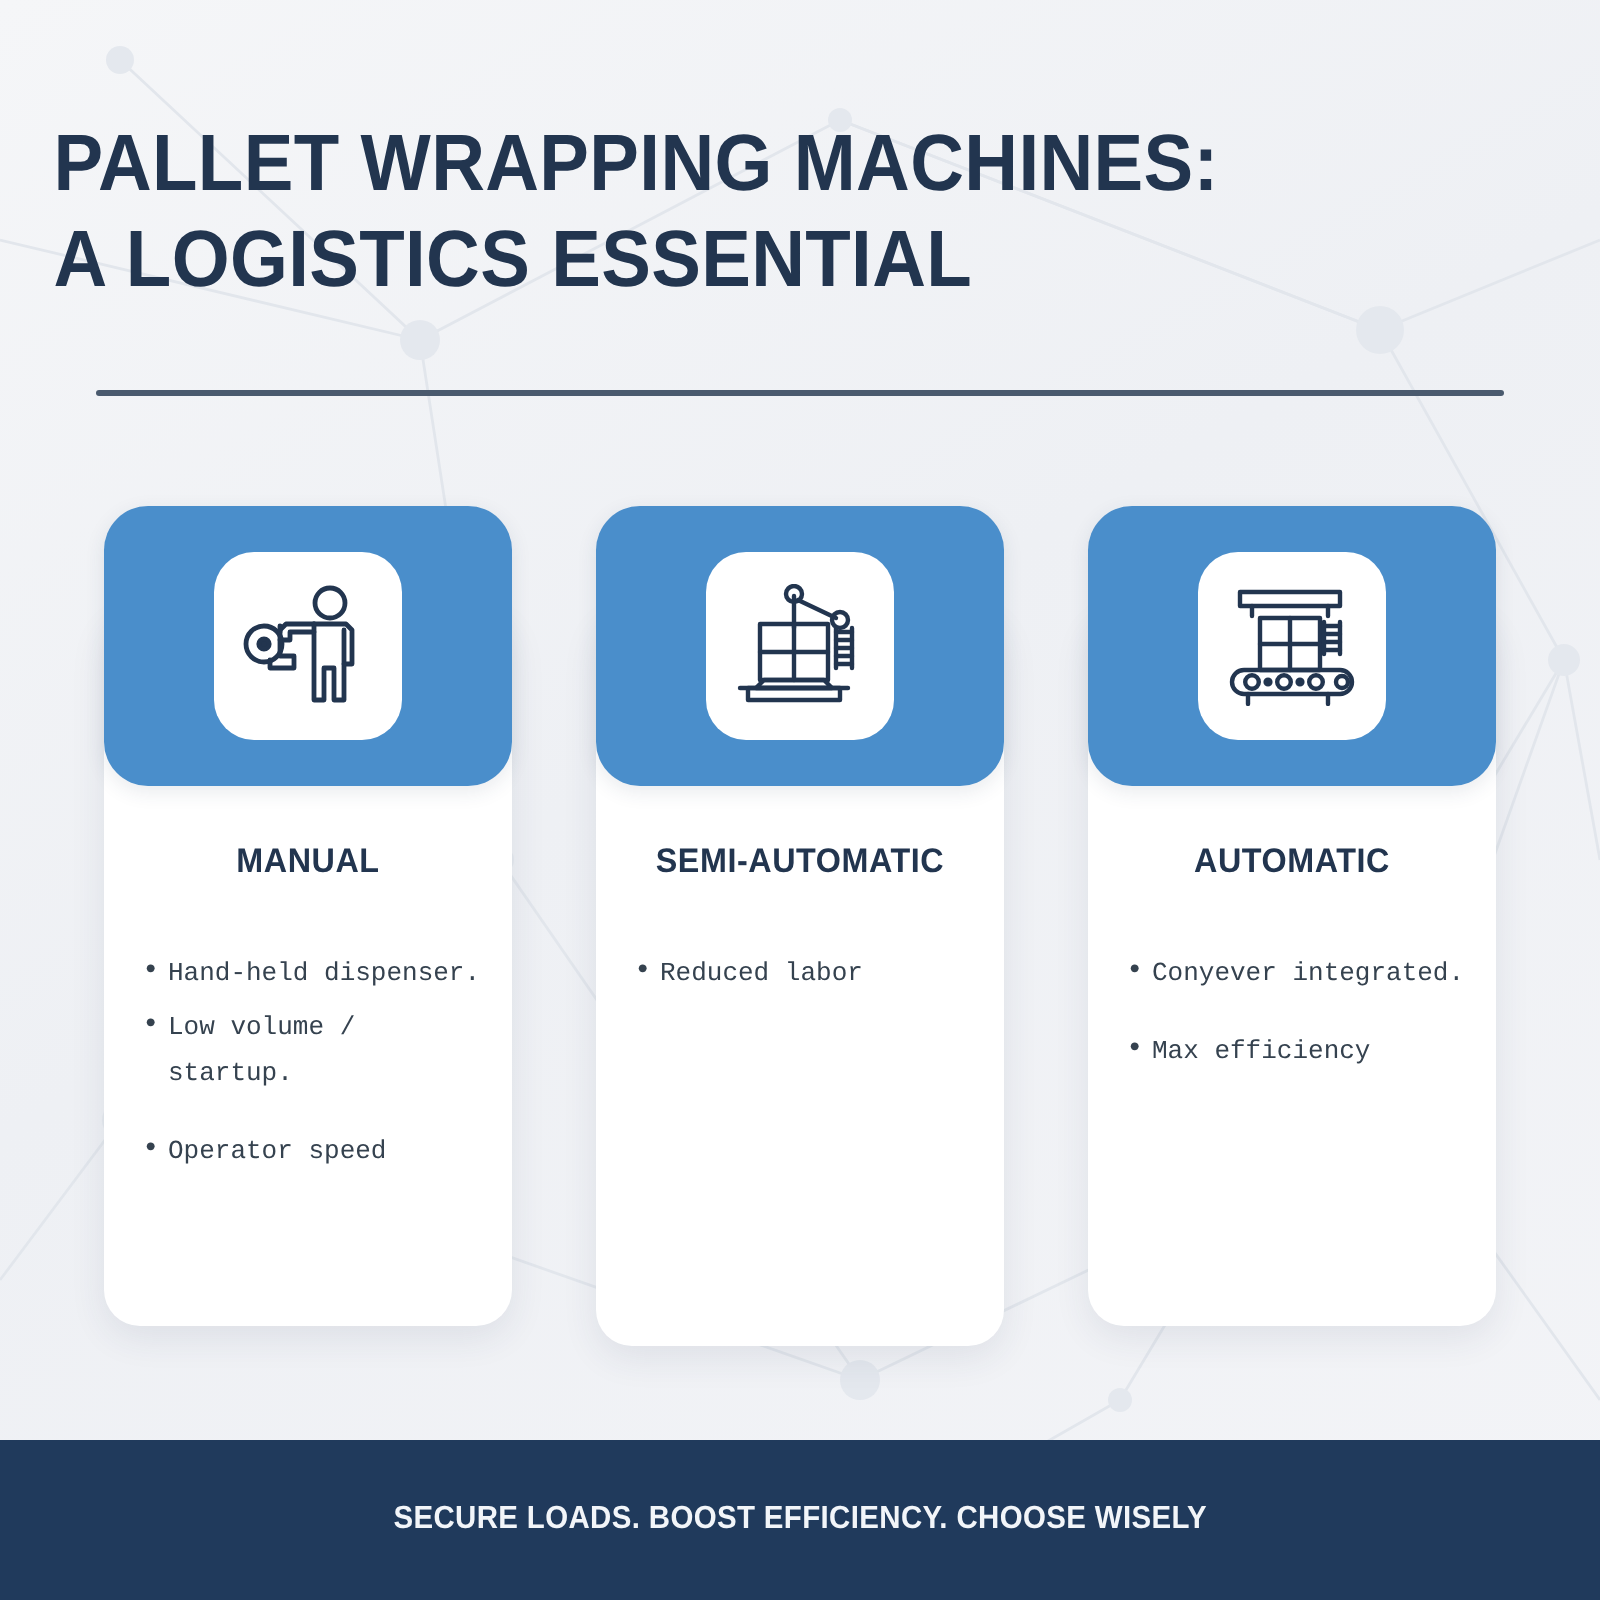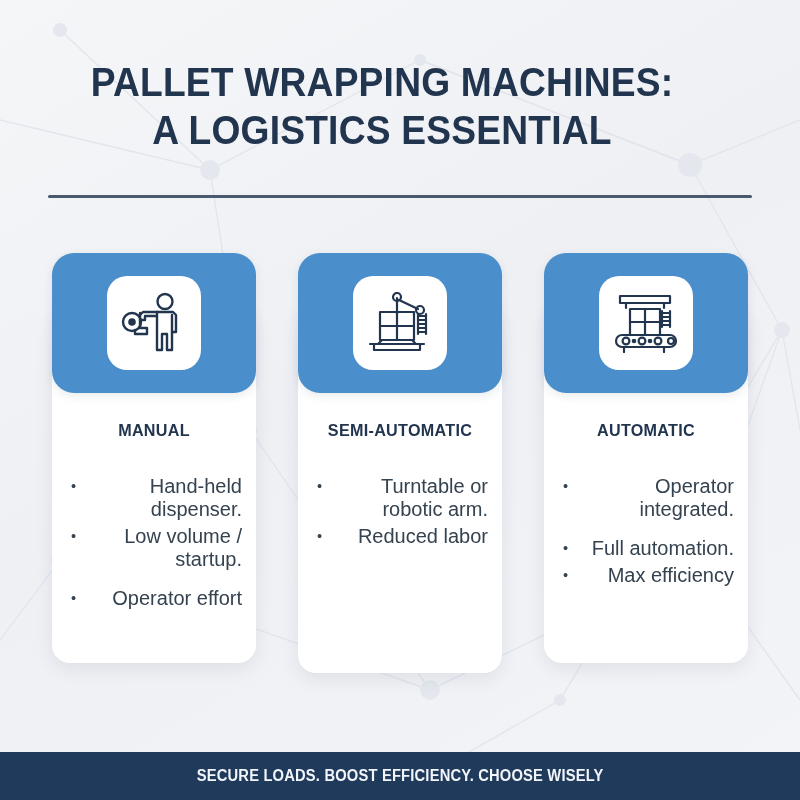--- a/index.html
+++ b/index.html
@@ -30,21 +30,21 @@
     height: 800px;
     pointer-events: none;
   }
 
   
   .title-block {
     position: absolute;
     left: 0;
     top: 58px;
     width: 764px;
-    text-align: center;
+    text-align: left;
   }
   .title-line {
     display: block;
     font-family: "Liberation Sans", sans-serif;
     font-weight: bold;
     font-size: 40px;
     line-height: 48px;
     letter-spacing: 0.2px;
     color: #22354f;
     transform: scaleX(0.93);
@@ -142,25 +142,24 @@
     top: 222px;
     width: 172px;
     margin: 0;
     padding: 0;
     list-style: none;
   }
   .bullet {
     position: relative;
     padding-left: 14px;
     margin-bottom: 4px;
-    font-family: Liberation Sans, sans-serif;
-    font-size: 20px;
+    font-family: Liberation Mono, monospace;
+    font-size: 13px;
     line-height: 23px;
     color: #35424f;
-    text-align: right;
   }
   .bullet::before {
     content: "\2022";
     position: absolute;
     left: 1px;
     top: 0;
     color: #35424f;
     font-size: 14.5px;
     line-height: 23px;
   }
@@ -170,21 +169,21 @@
     padding-left: 0;
   }
   .bullet.spacer::before { content: ""; }
 
   
   .footer {
     position: absolute;
     left: 0;
     bottom: 0;
     width: 800px;
-    height: 48px;
+    height: 80px;
     background: #203a5c;
     display: flex;
     align-items: center;
     justify-content: center;
   }
   .footer-text {
     font-family: "Liberation Sans", sans-serif;
     font-weight: bold;
     font-size: 16px;
     letter-spacing: 0.2px;
@@ -255,21 +254,21 @@
           </svg>
         </div>
       </div>
 
       <div class="card-title">MANUAL</div>
 
       <ul class="bullets">
         <li class="bullet">Hand-held dispenser.</li>
         <li class="bullet">Low volume / startup.</li>
         <li class="bullet spacer"></li>
-        <li class="bullet">Operator effort</li>
+        <li class="bullet">Operator speed</li>
       </ul>
     </div>
 
     <div class="card c1">
       <div class="card-body"></div>
 
       <div class="card-header">
         <div class="icon-tile">
           <svg width="68" height="62" viewBox="0 0 68 62" fill="none" stroke="#22354f" stroke-width="2.2" stroke-linejoin="round" stroke-linecap="round">
 
@@ -288,21 +287,20 @@
             <path d="M 16 48 L 46 48 L 50 52 L 12 52 Z"></path>
             <rect x="8" y="52" width="46" height="6"></rect>
             <path d="M 4 52 L 58 52"></path>
           </svg>
         </div>
       </div>
 
       <div class="card-title">SEMI-AUTOMATIC</div>
 
       <ul class="bullets">
-        <li class="bullet">Turntable or robotic arm.</li>
         <li class="bullet">Reduced labor</li>
       </ul>
     </div>
 
     <div class="card c2">
       <div class="card-body"></div>
 
       <div class="card-header">
         <div class="icon-tile">
           <svg width="68" height="60" viewBox="0 0 68 60" fill="none" stroke="#22354f" stroke-width="2.2" stroke-linejoin="round" stroke-linecap="round">
@@ -326,23 +324,22 @@
             <circle cx="38" cy="48" r="1.2" fill="#22354f"></circle>
 
             <path d="M 12 54 L 12 59 M 52 54 L 52 59"></path>
           </svg>
         </div>
       </div>
 
       <div class="card-title">AUTOMATIC</div>
 
       <ul class="bullets">
-        <li class="bullet">Operator integrated.</li>
+        <li class="bullet">Conyever integrated.</li>
         <li class="bullet spacer"></li>
-        <li class="bullet">Full automation.</li>
         <li class="bullet">Max efficiency</li>
       </ul>
     </div>
 
   </div>
 
   <div class="footer">
     <span class="footer-text">SECURE LOADS. BOOST EFFICIENCY. CHOOSE WISELY</span>
   </div>
 

